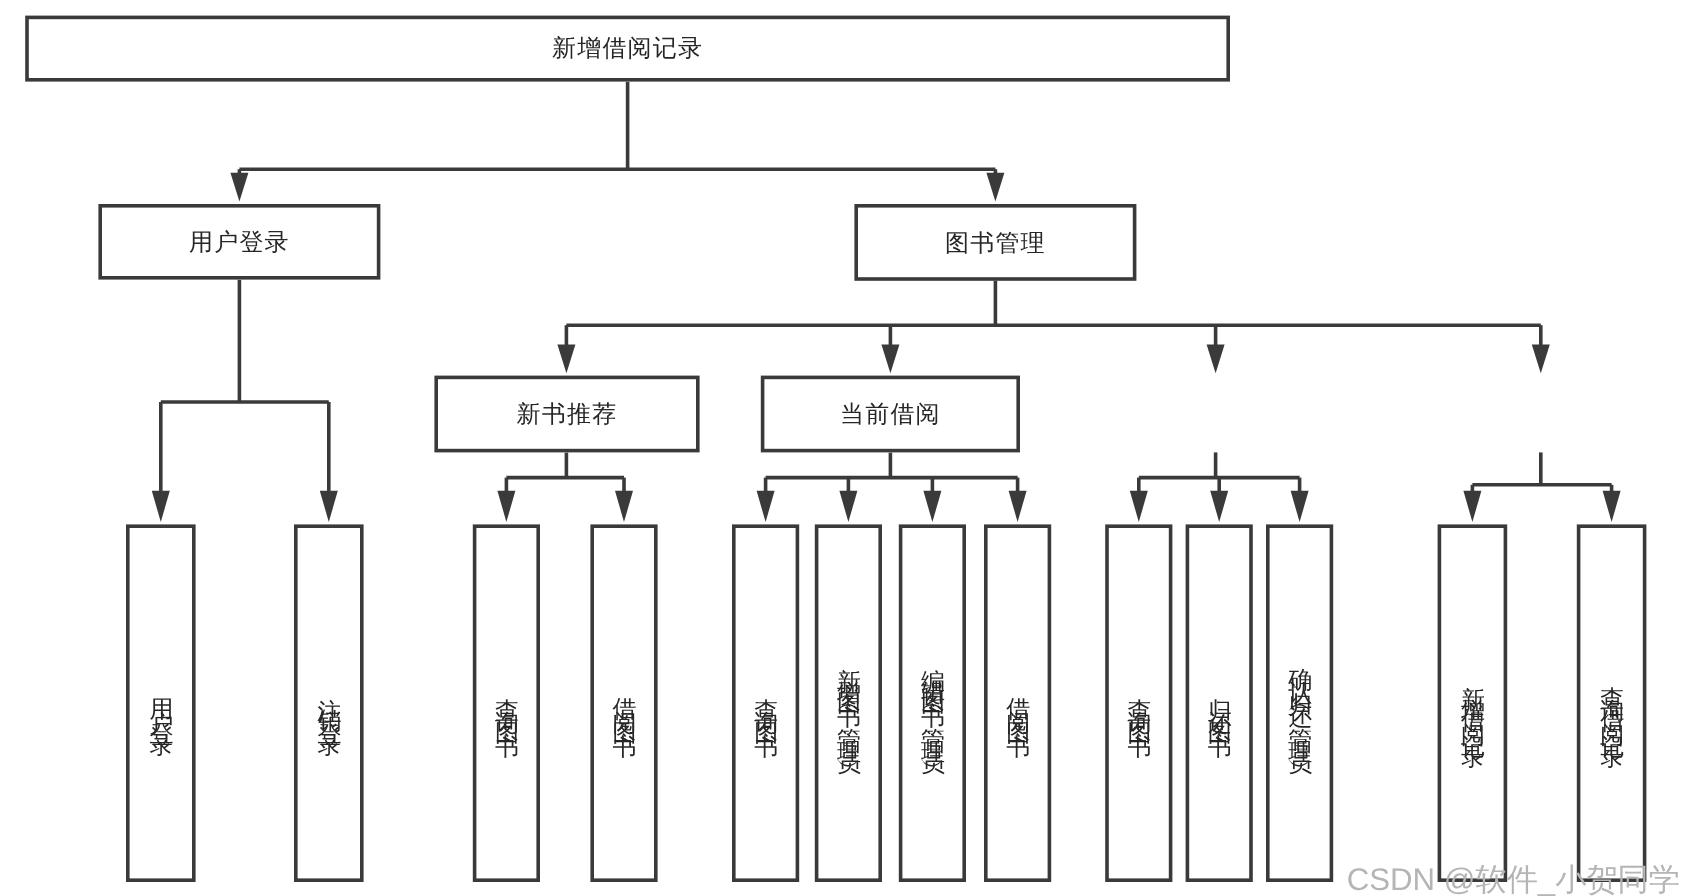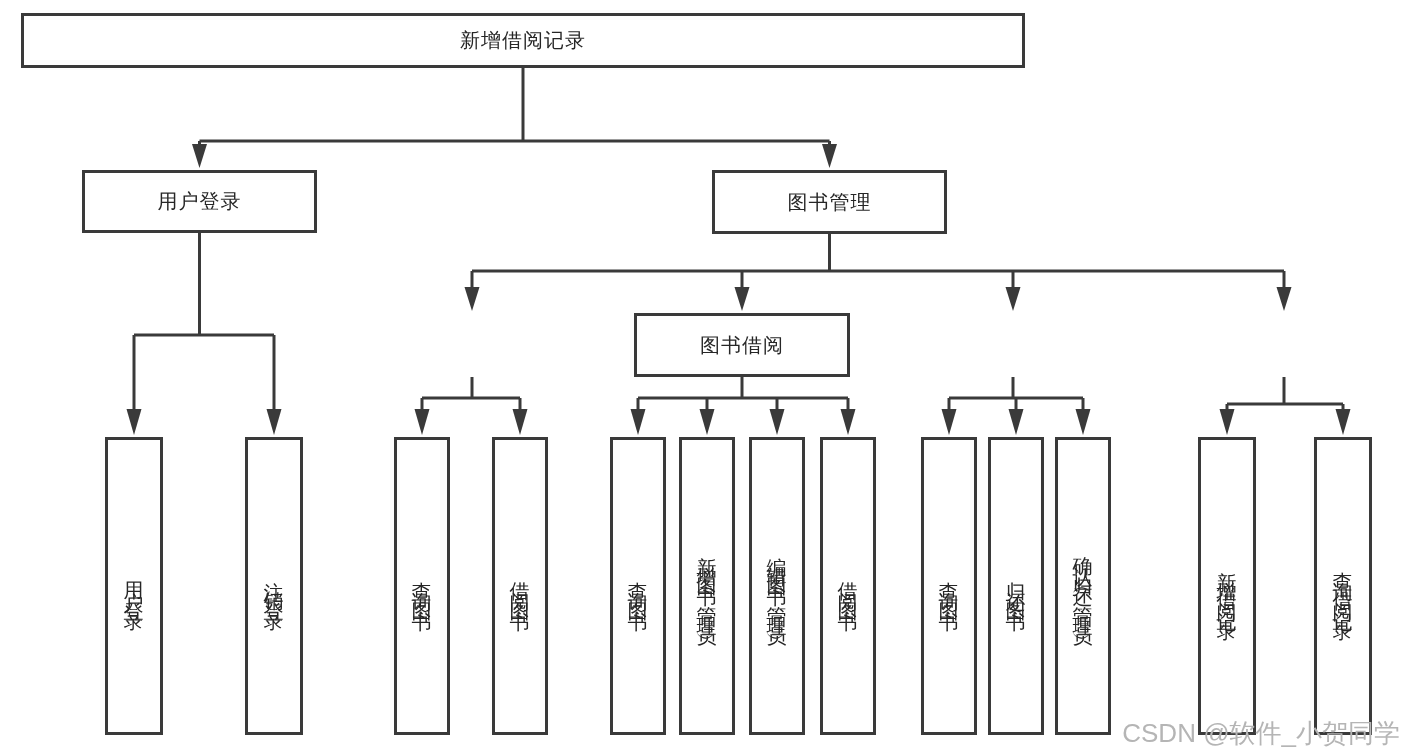--- a/index.html
+++ b/index.html
@@ -148,22 +148,25 @@
     <span>新增借阅记录</span>
   </div>
 
   <div class="box hbox" style="left:82px;top:170px;width:235px;height:63px">
     <span>用户登录</span>
   </div>
   <div class="box hbox" style="left:712px;top:170px;width:235px;height:64px">
     <span>图书管理</span>
   </div>
 
+  <div class="box hbox" style="left:362px;top:313px;width:221px;height:64px">
+    <span>新书推荐</span>
+  </div>
   <div class="box hbox" style="left:634px;top:313px;width:216px;height:64px">
-    <span>图书借阅</span>
+    <span>当前借阅</span>
   </div>
 
   <div class="box vbox" style="left:105px;top:437px;width:58px;height:298px">
     <span>用户登录</span>
   </div>
   <div class="box vbox" style="left:245px;top:437px;width:58px;height:298px">
     <span>注销登录</span>
   </div>
 
   <div class="box vbox" style="left:394px;top:437px;width:56px;height:298px">

